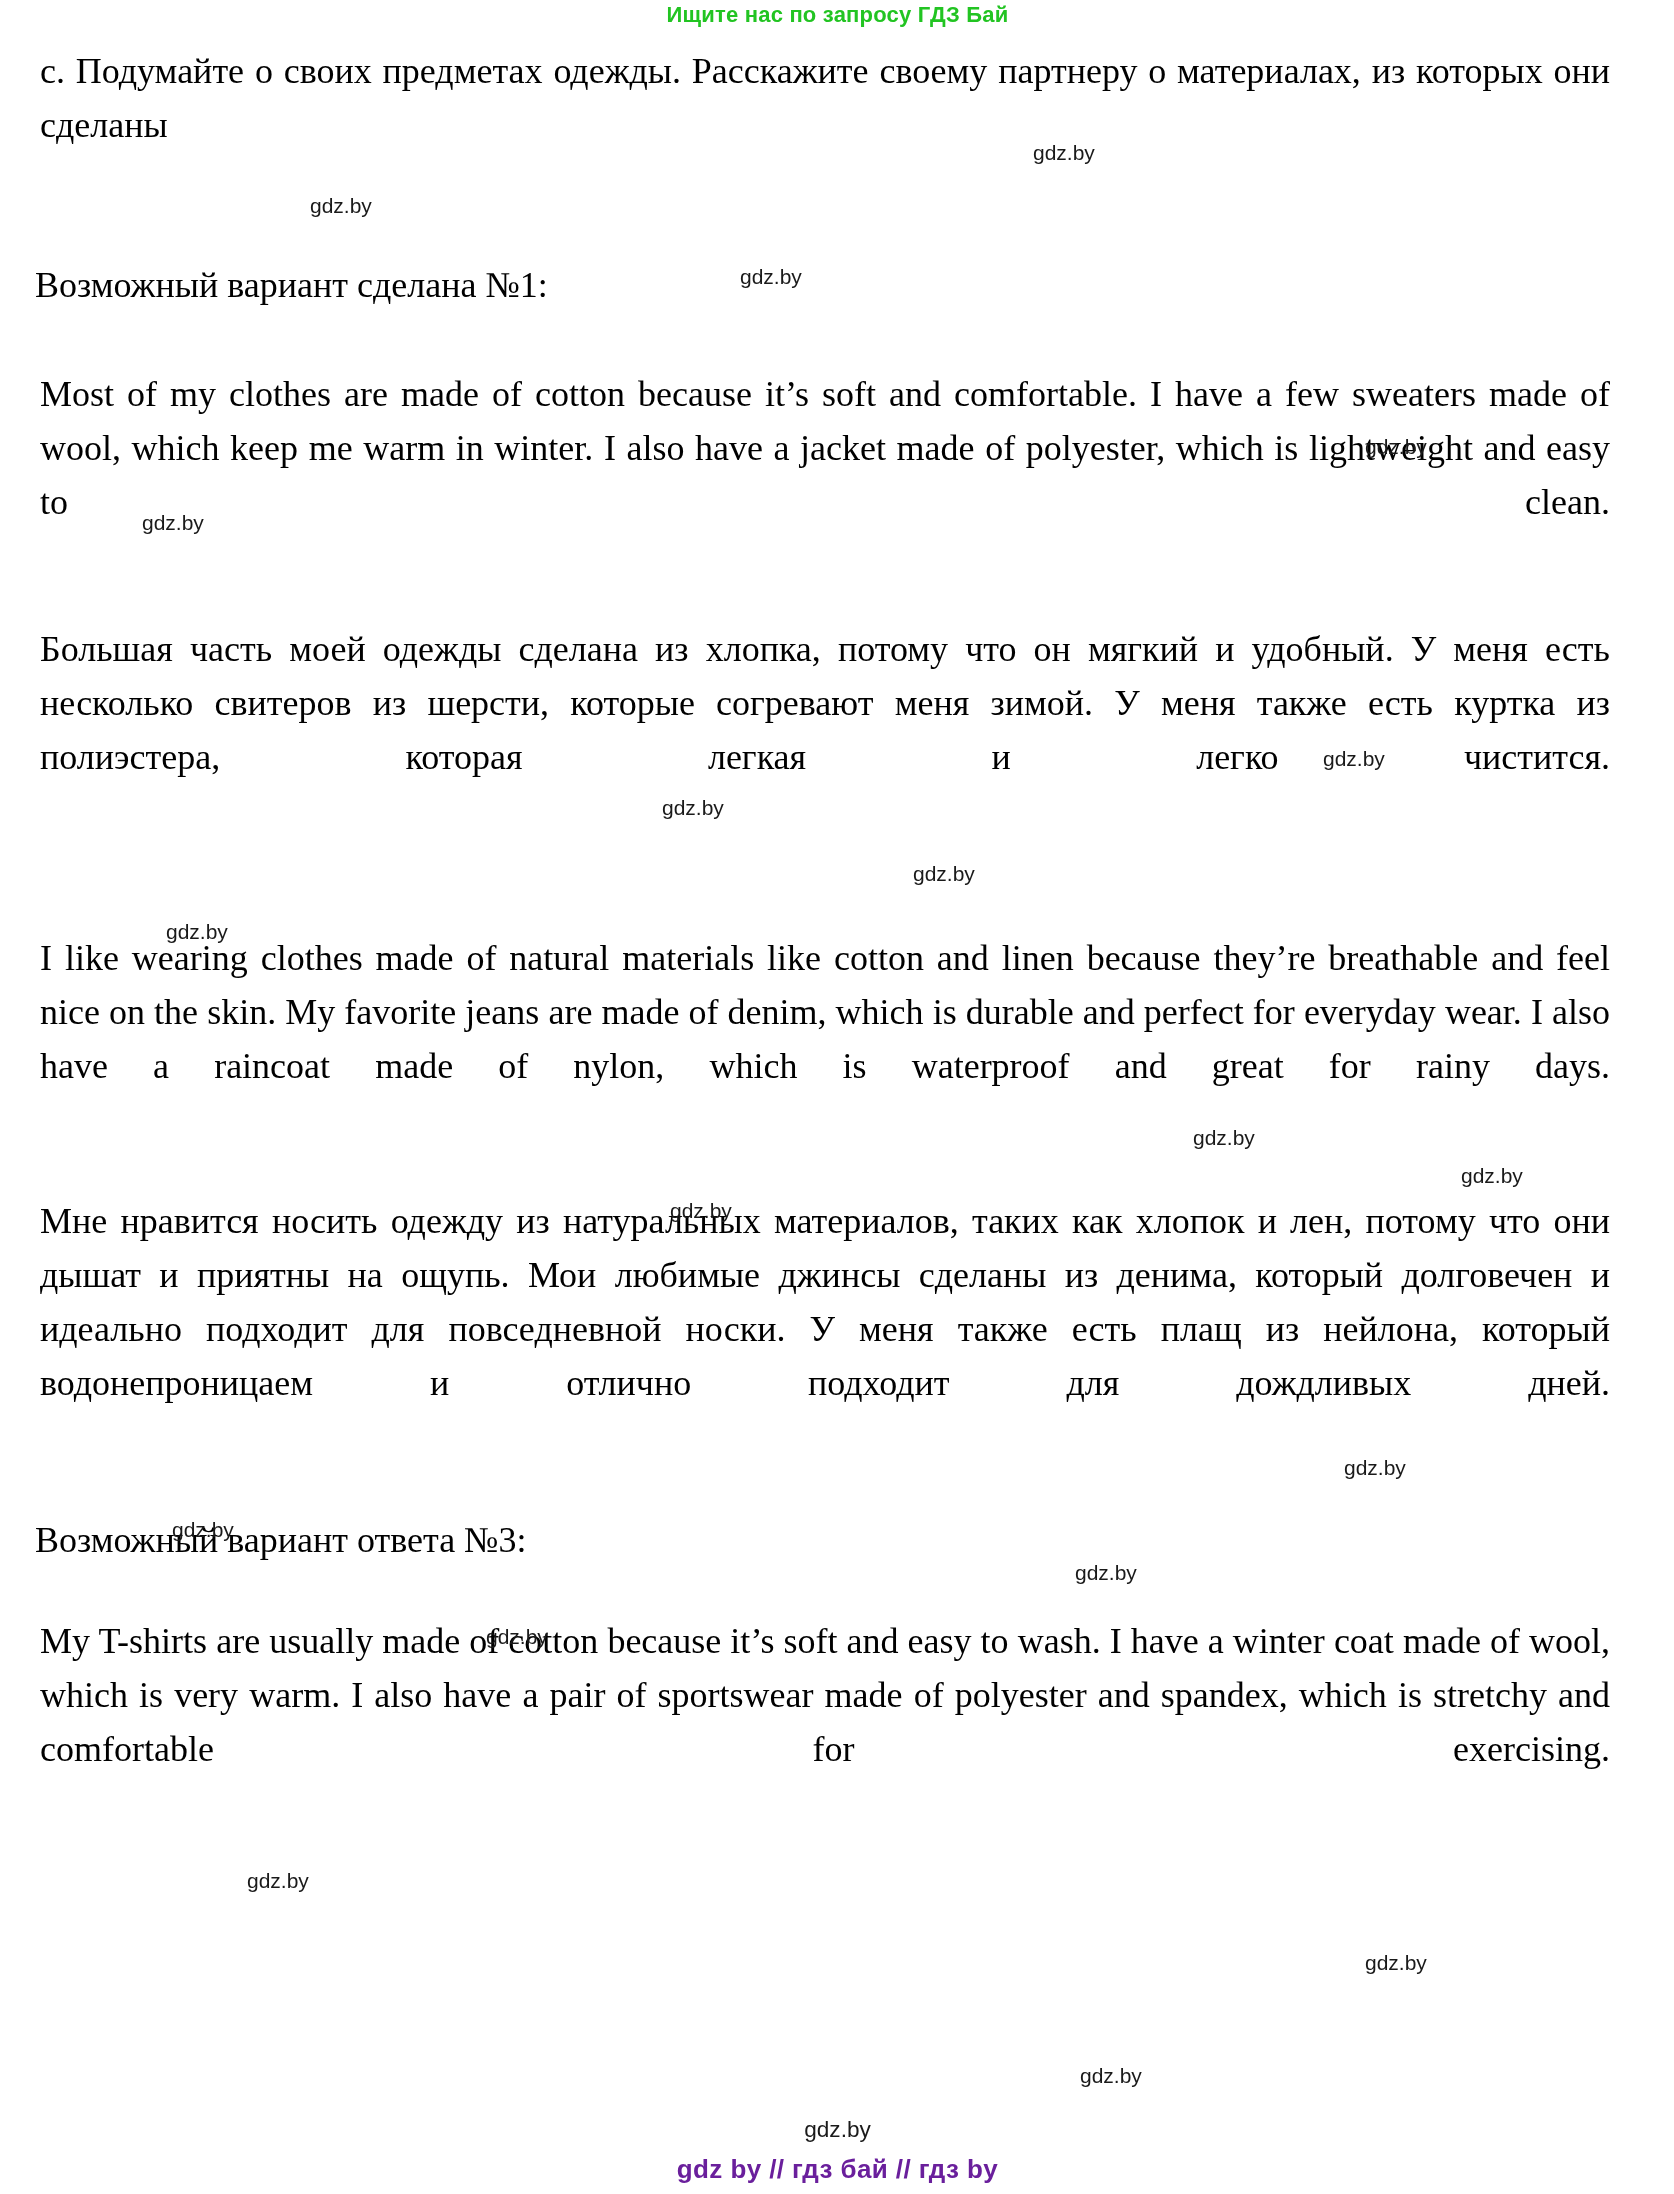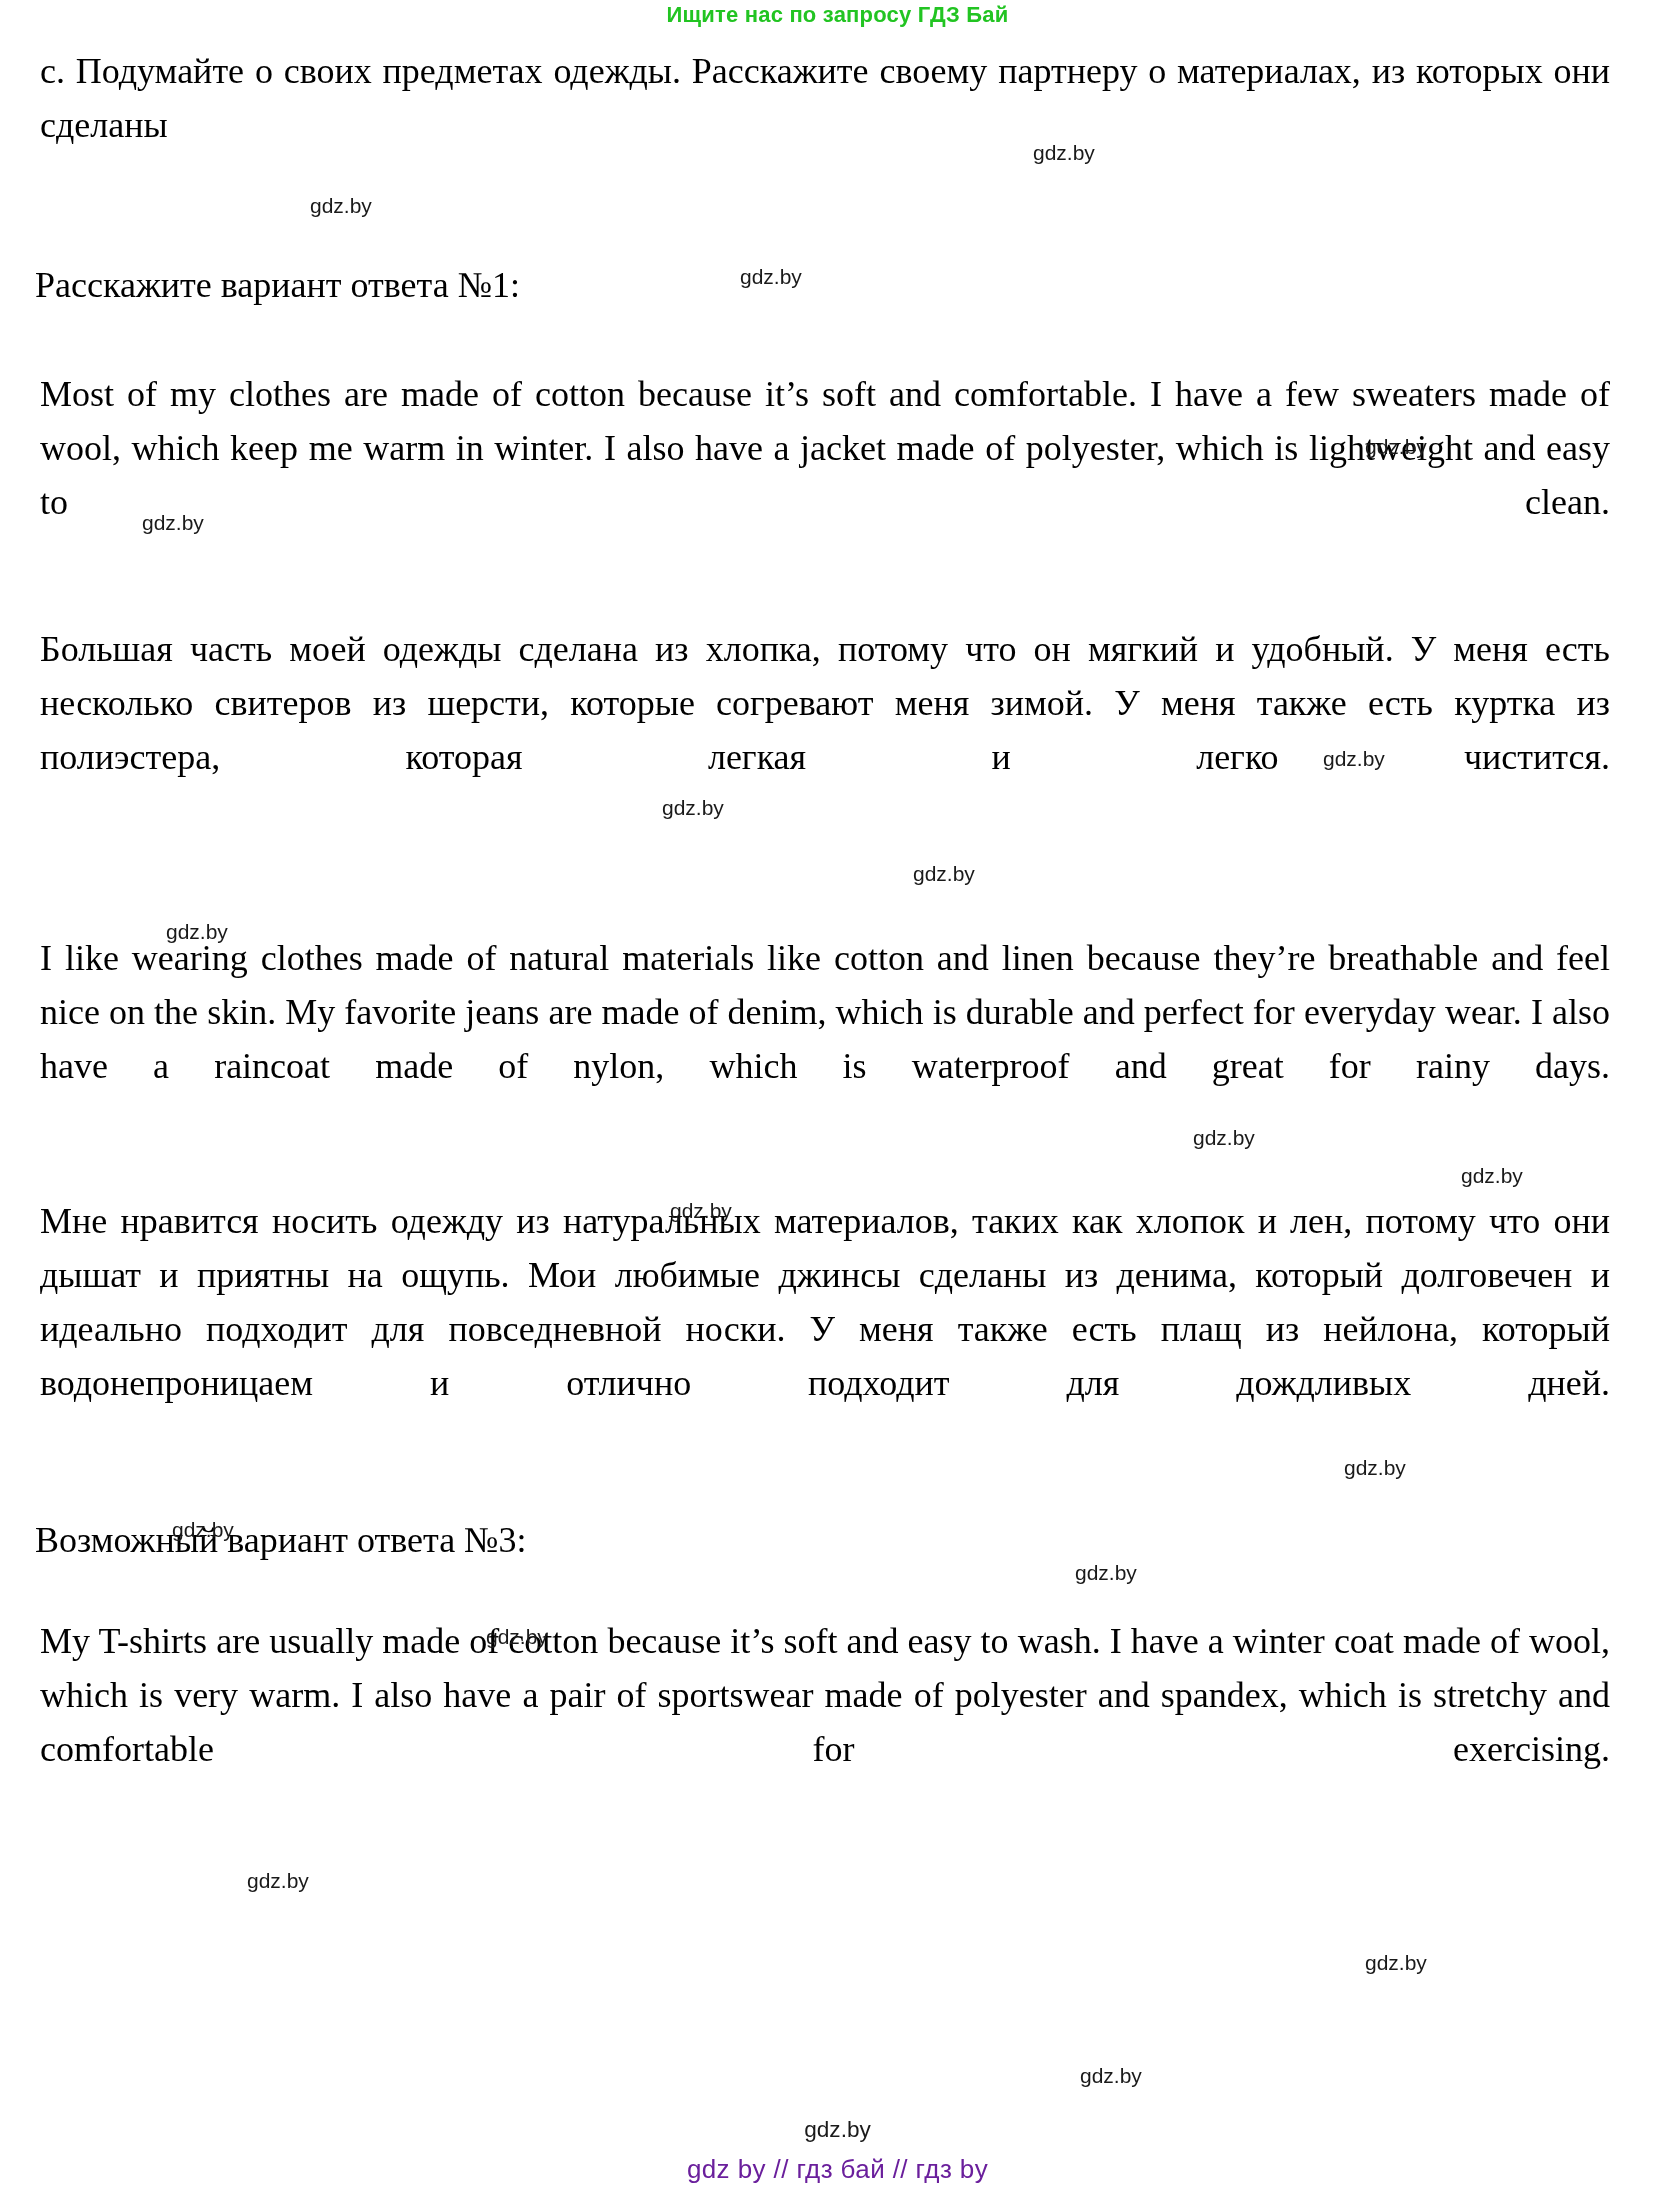--- a/index.html
+++ b/index.html
@@ -106,39 +106,39 @@
     color: #1a1a1a;
     white-space: nowrap;
   }
   .footer-links {
     position: absolute;
     left: 0;
     width: 1675px;
     text-align: center;
     font-family: "Liberation Sans", "DejaVu Sans", sans-serif;
     font-size: 26px;
-    font-weight: 400;
+    font-weight: 700;
     color: #6a1f9c;
     letter-spacing: 0.4px;
     white-space: nowrap;
   }
 </style>
 </head>
 <body>
 
 <div class="page">
 
   <div class="promo-banner" style="color: rgb(34, 196, 34);">Ищите нас по запросу ГДЗ Бай</div>
 
   <div class="content">
 
     <p class="para">c. Подумайте о своих предметах одежды. Расскажите своему партнеру о материалах, из которых они сделаны</p>
 
     <div class="gap-a"></div>
-    <div class="h-variant">Расскажите вариант ответа №1:</div>
+    <div class="h-variant">Возможный вариант сделана №1:</div>
 
     <div class="gap-e"></div>
     <p class="para">Most of my clothes are made of cotton because it’s soft and comfortable. I have a few sweaters made of wool, which keep me warm in winter. I also have a jacket made of polyester, which is lightweight and easy to clean.</p>
 
     <div class="gap-c"></div>
     <p class="para">Большая часть моей одежды сделана из хлопка, потому что он мягкий и удобный. У меня есть несколько свитеров из шерсти, которые согревают меня зимой. У меня также есть куртка из полиэстера, которая легкая и легко чистится.</p>
 
     <div class="gap-b"></div>
 
     <div class="gap-d"></div>

